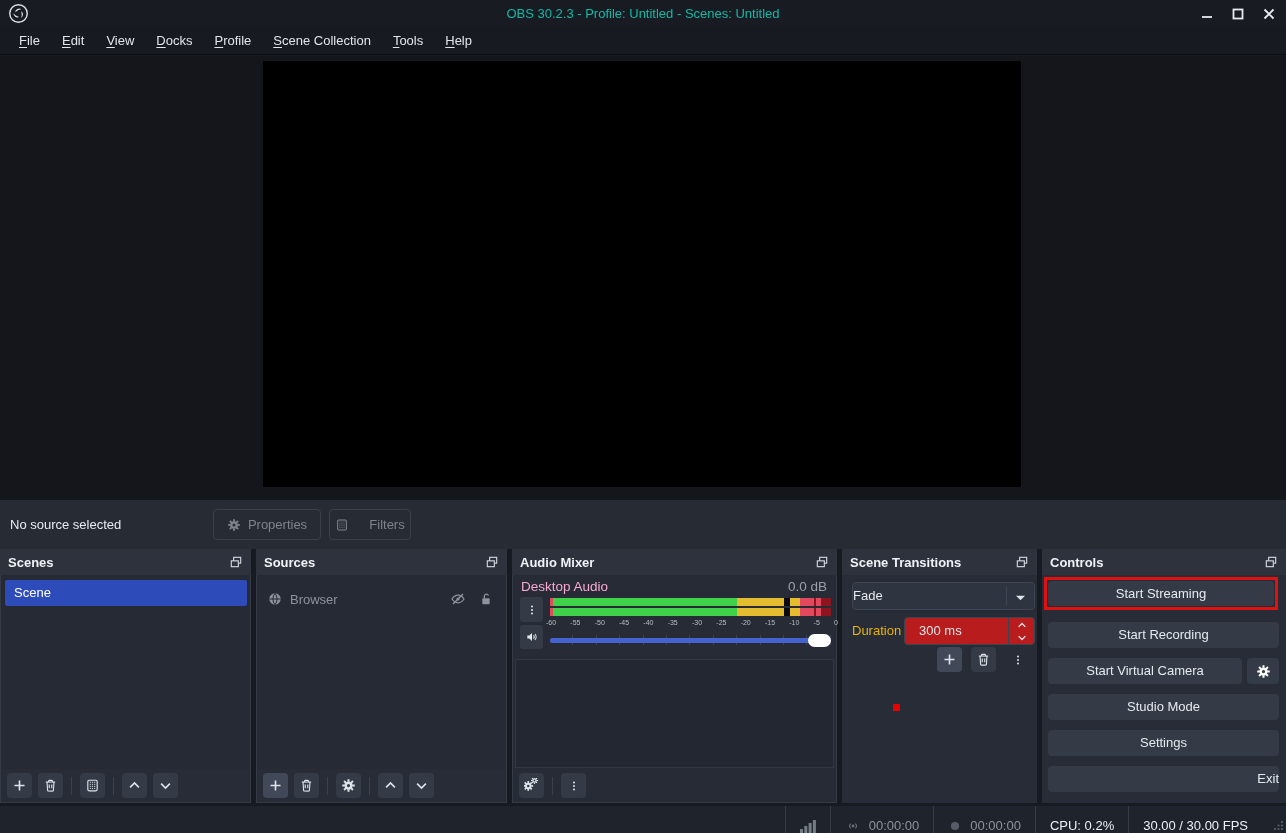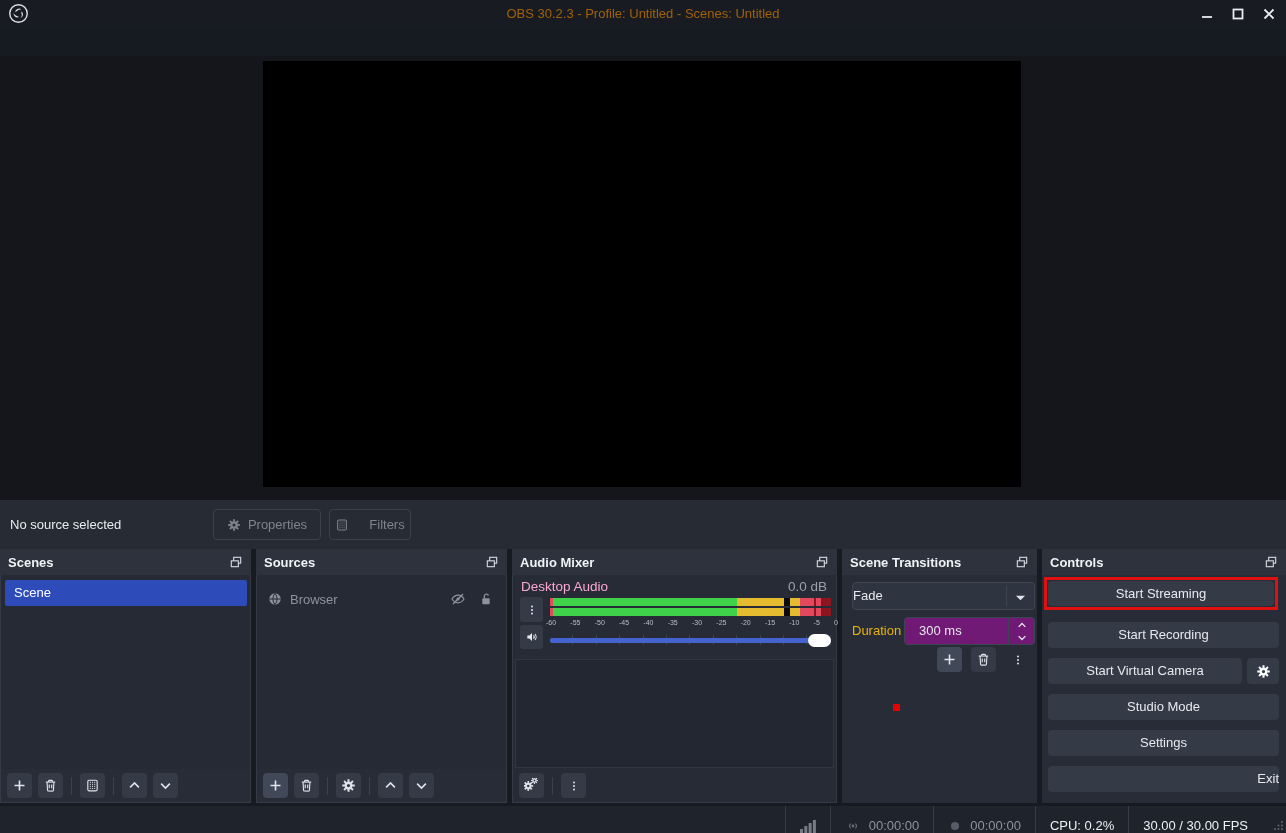--- a/index.html
+++ b/index.html
@@ -3,21 +3,21 @@
 <meta charset="utf-8">
 <style>
   * { margin:0; padding:0; box-sizing:border-box; }
   html,body { width:1286px; height:833px; }
   body { font-family:"Liberation Sans","DejaVu Sans",sans-serif; background:#161a21; color:#dfe3e8; font-size:13px; overflow:hidden; }
   #app { position:relative; width:1286px; height:833px; background:#161a21; }
 
   
   .titlebar { position:absolute; left:0; top:0; width:1286px; height:27px; background:#181b22; }
   .obs-logo { position:absolute; left:8px; top:3px; width:21px; height:21px; }
-  .win-title { position:absolute; left:0; right:0; top:0; height:27px; line-height:27px; text-align:center; color:#a16207; font-size:13px; }
+  .win-title { position:absolute; left:0; right:0; top:0; height:27px; line-height:27px; text-align:center; color:#14b8a6; font-size:13px; }
   .win-btns { position:absolute; right:6px; top:0; height:27px; display:flex; align-items:center; gap:9px; }
   .win-btn { width:22px; height:22px; display:flex; align-items:center; justify-content:center; color:#e8ebf0; }
 
   
   .menubar { position:absolute; left:0; top:27px; width:1286px; height:28px; background:#171a21; border-bottom:1px solid #0b0d11; display:flex; align-items:center; padding-left:8px; }
   .menu-item { padding:0 11px; height:28px; line-height:28px; color:#e2e6ec; cursor:default; }
   .menu-item u { text-decoration:underline; text-underline-offset:2px; }
 
   
   .preview { position:absolute; left:0; top:56px; width:1286px; height:444px; background:#14161b; }
@@ -62,21 +62,21 @@
   .slider-ticks { position:absolute; left:0; top:3px; width:100%; height:10px; background:repeating-linear-gradient(to right, transparent 0 22.4px, #3a4150 22.4px 23.4px); }
   .slider-track { position:absolute; left:0; top:6px; width:100%; height:5px; border-radius:2px; background:#4563cf; }
   .slider-handle { position:absolute; right:0; top:1.5px; width:23px; height:13px; border-radius:7px; background:#fff; }
   .mixer-empty { position:absolute; left:2px; right:2px; top:84px; bottom:34px; background:#232732; border:1px solid #303642; }
 
   
   .combo { position:absolute; left:10px; top:7px; width:183px; height:28px; background:#2e3440; border:1px solid #3e4552; border-radius:4px; color:#e6e9ee; line-height:26px; }
   .combo-sep { position:absolute; right:27px; top:3px; bottom:3px; width:1px; background:#3e4552; }
   .combo-arrow { position:absolute; right:8px; top:11px; color:#dfe3ea; }
   .dur-label { position:absolute; left:10px; top:48px; color:#eab308;text-align:center; }
-  .spin { position:absolute; left:62px; top:42px; width:131px; height:28px; background:#701a75; border:1px solid #3e4552; border-radius:4px; color:#e6e9ee; line-height:26px; padding-left:14px; }
+  .spin { position:absolute; left:62px; top:42px; width:131px; height:28px; background:#b91c1c; border:1px solid #3e4552; border-radius:4px; color:#e6e9ee; line-height:26px; padding-left:14px; }
   .spin-arrows { position:absolute; right:0; top:0; bottom:0; width:26px; border-left:1px solid #3e4552; display:flex; flex-direction:column; }
   .spin-arrows div { flex:1; display:flex; align-items:center; justify-content:center; color:#dfe3ea; }
   .trans-btns { position:absolute; left:0; top:72px; width:100%; height:26px; }
   .trans-btns .icon-btn { position:absolute; top:0; }
   .annot-dot { position:absolute; left:51px; top:129px; width:7px; height:7px; background:#e80000; }
 
   
   .annot-box { position:absolute; left:2px; top:2px; width:234px; height:33px; border:3px solid #e01111; }
   .ctl-btn { position:absolute; left:6px; width:231px; height:26px; background:#343b47; border-radius:4px; color:#e6e9ee; text-align:center; line-height:26px; font-size:13px; }
   .ctl-btn.in-box { left:1px; top:1px; width:226px; height:25px; line-height:25px; }
@@ -116,20 +116,30 @@
           </svg>
       </div>
       <div class="win-btn">
         <svg width="12" height="12" viewBox="0 0 12 12">
             <path d="M1.5 1.5 10.5 10.5 M10.5 1.5 1.5 10.5" stroke="currentColor" stroke-width="1.9"></path>
           </svg>
       </div>
     </div>
   </div>
 
+  <div class="menubar">
+    <span class="menu-item"><u>F</u>ile</span>
+    <span class="menu-item"><u>E</u>dit</span>
+    <span class="menu-item"><u>V</u>iew</span>
+    <span class="menu-item"><u>D</u>ocks</span>
+    <span class="menu-item"><u>P</u>rofile</span>
+    <span class="menu-item"><u>S</u>cene Collection</span>
+    <span class="menu-item"><u>T</u>ools</span>
+    <span class="menu-item"><u>H</u>elp</span>
+  </div>
 
   <div class="preview">
     <div class="canvas"></div>
   </div>
 
   <div class="src-toolbar">
     <div class="src-status">No source selected</div>
     <div class="tb-btn" style="left:213px; width:108px;">
       <svg width="14" height="14" viewBox="0 0 24 24">
         <g stroke="currentColor" stroke-width="3.2">

